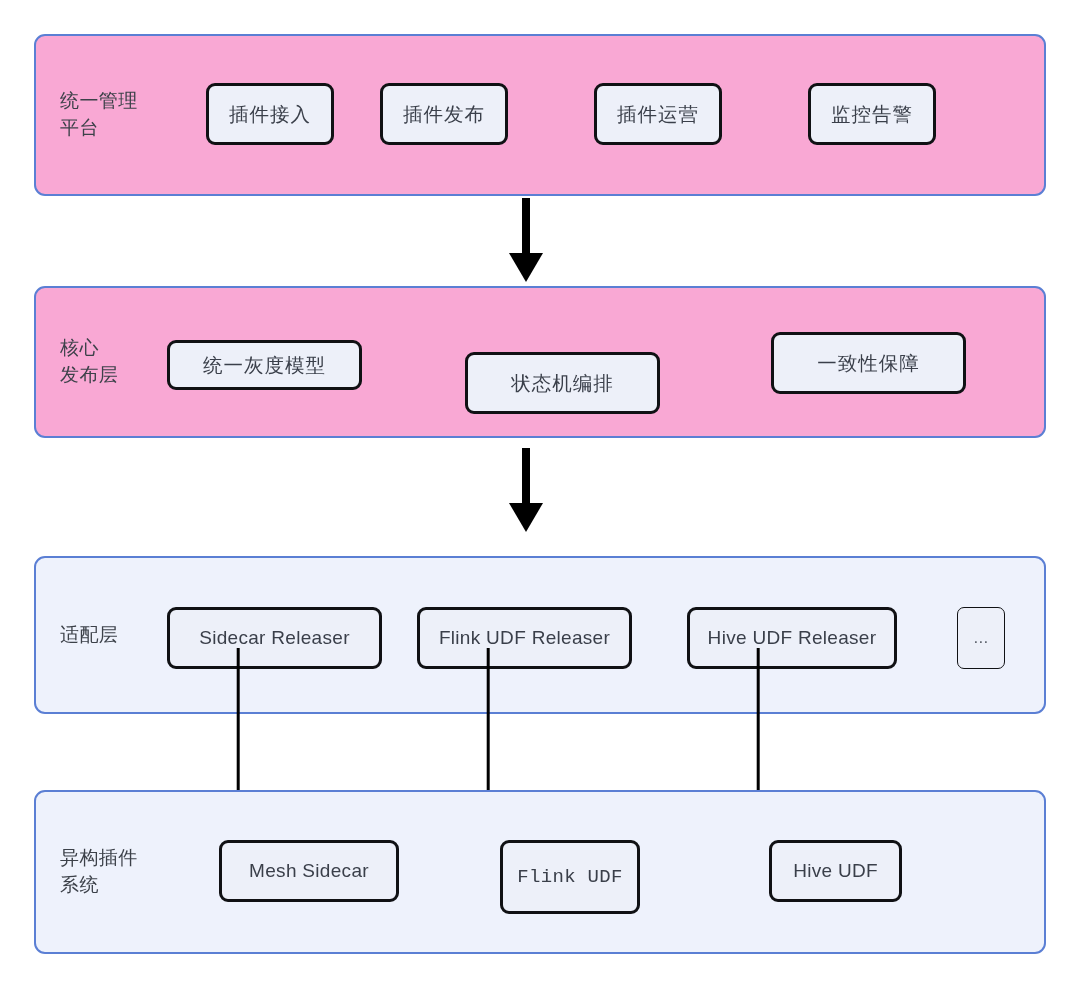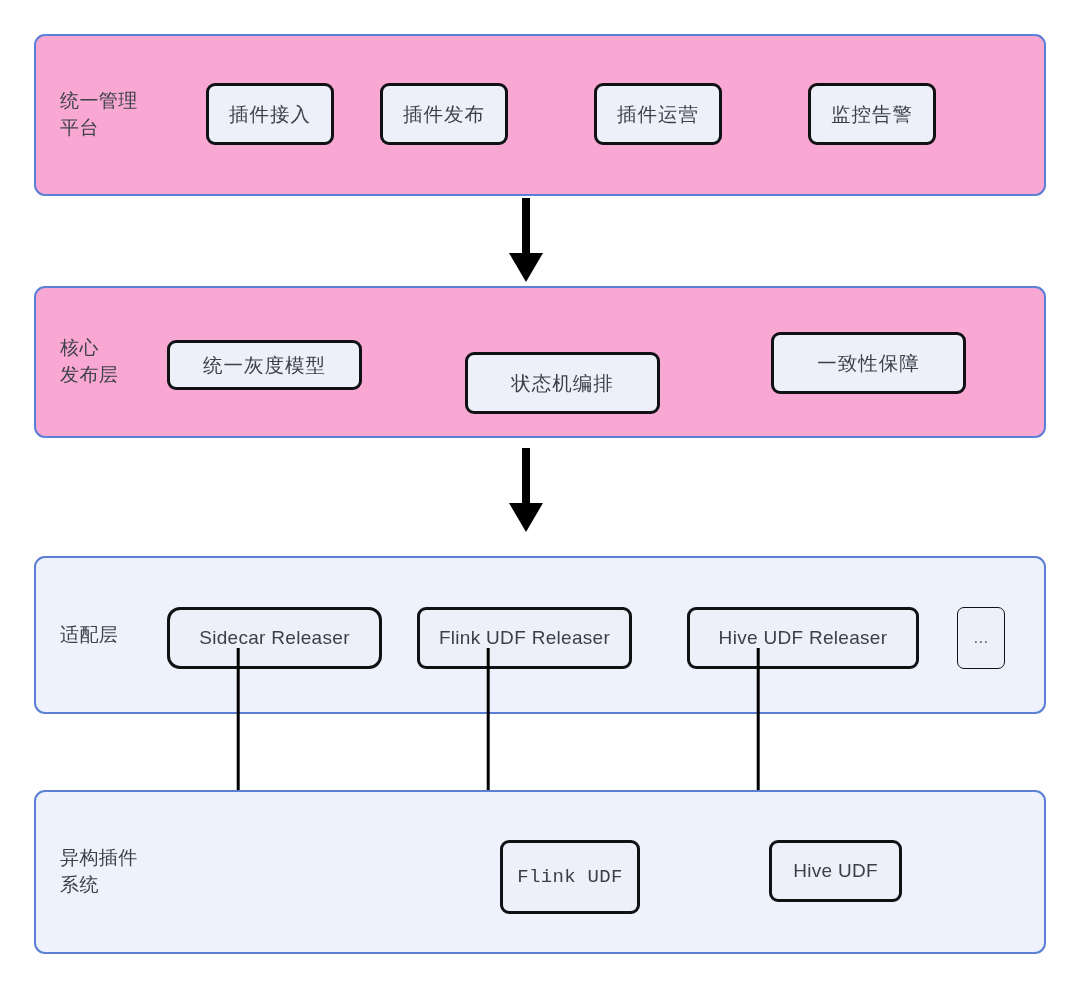--- a/index.html
+++ b/index.html
@@ -125,25 +125,25 @@
   </div>
 
   <div class="block-arrow" style="left:506px;top:448px;width:40px;height:84px;">
     <div class="shaft" style="height:56px;"></div>
     <div class="head"></div>
   </div>
 
   <div class="layer tone-blue" style="left:34px;top:536px;width:1012px;height:158px;margin-top:20px;">
     <div class="row-label">适配层</div>
 
-    <div class="node" style="left:131px;top:49px;width:215px;height:62px;border-radius:13px;">Sidecar Releaser</div>
+    <div class="node" style="left:131px;top:49px;width:215px;height:62px;">Sidecar Releaser</div>
 
     <div class="node" style="left:381px;top:49px;width:215px;height:62px;">Flink UDF Releaser</div>
 
-    <div class="node" style="left:651px;top:49px;width:232px;height:62px;">Hive UDF Releaser</div>
+    <div class="node" style="left:651px;top:49px;width:210px;height:62px;">Hive UDF Releaser</div>
 
     <div class="node thin" style="left:921px;top:49px;width:48px;height:62px;">...</div>
   </div>
 
   <div class="thin-arrow" style="left:225px;top:648px;width:26px;height:198px;">
     <div class="shaft" style="height:181px;"></div>
     <div class="head"></div>
   </div>
 
   <div class="thin-arrow" style="left:475px;top:648px;width:26px;height:198px;">
@@ -153,19 +153,20 @@
 
   <div class="thin-arrow" style="left:745px;top:648px;width:26px;height:198px;">
     <div class="shaft" style="height:181px;"></div>
     <div class="head"></div>
   </div>
 
   <div class="layer tone-blue" style="left:34px;top:790px;width:1012px;height:164px;">
     <div class="row-label">异构插件
 系统</div>
 
+    <div class="node" style="left:183px;top:48px;width:180px;height:62px;">Mesh Sidecar</div>
 
     <div class="node" style="left:464px;top:48px;width:140px;height:74px;font-family:Liberation Mono, monospace;">Flink UDF</div>
 
     <div class="node" style="left:733px;top:48px;width:133px;height:62px;">Hive UDF</div>
   </div>
 
 </div>
 
 </body></html>

